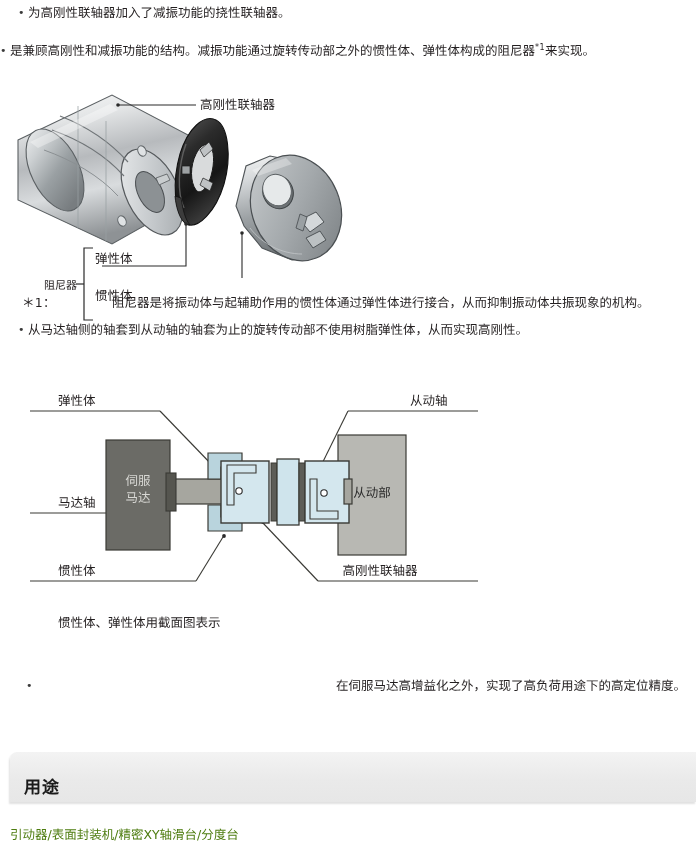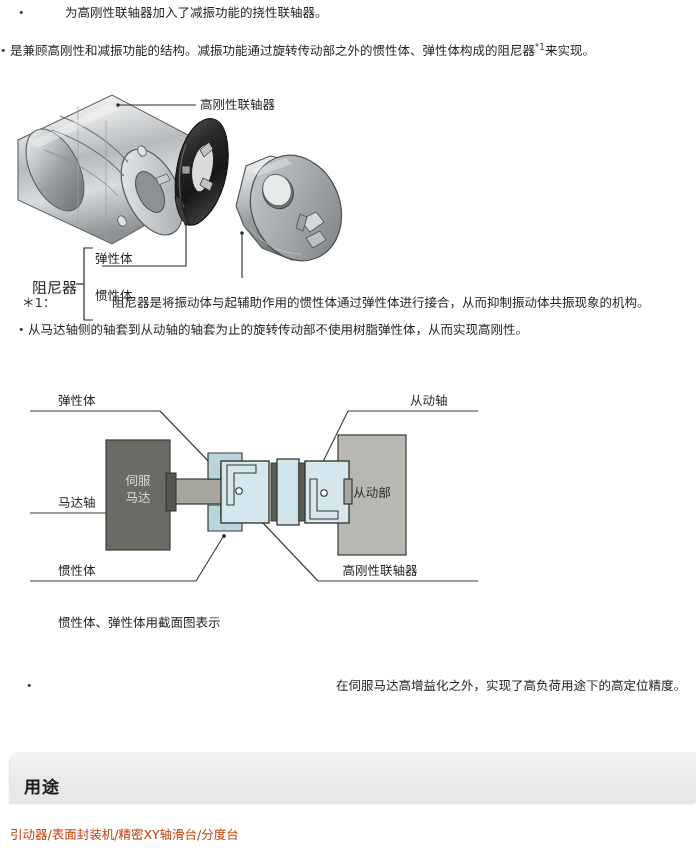--- a/index.html
+++ b/index.html
@@ -103,32 +103,32 @@
     font-size: 17px;
     font-weight: bold;
     color: #1b1b1b;
     letter-spacing: 1px;
   }
   #usage-body {
     position: absolute;
     left: 10px;
     top: 824px;
     font-size: 12.5px;
-    color: #c2410c;
+    color: #4d7c0f;
   }
 
   
   .lbl { font-family: "DejaVu Sans", "Liberation Sans", sans-serif; font-size: 12.5px; fill: #231f20; }
   .lbl-w { font-family: "DejaVu Sans", "Liberation Sans", sans-serif; font-size: 12.5px; fill: #d8d8d4; }
   .lbl-d { font-family: "DejaVu Sans", "Liberation Sans", sans-serif; font-size: 12.5px; fill: #2a2a2a; }
 </style>
 </head>
 <body>
 
-<div class="bullet-row" style="left:18px; top:4px; width:660px;gap:37px;">
+<div class="bullet-row" style="left:18px; top:4px; width:660px;">
   <span class="bullet-dot"></span>
   <span class="bullet-text">为高刚性联轴器加入了减振功能的挠性联轴器。</span>
 </div>
 
 <div class="bullet-row" style="left:0; top:42px; width:672px;">
   <span class="bullet-dot"></span>
   <span class="bullet-text"><span>是兼顾高刚性和减振功能的结构。减振功能通过旋转传动部之外的惯性体、弹性体构成的阻尼器</span><span class="sup-mark">*1</span><span>来实现。</span></span>
 </div>
 
 <div id="figure-exploded">
@@ -255,21 +255,21 @@
   </svg>
 </div>
 
 <div style="position:absolute; left:38px; top:244px; width:130px; height:84px;">
   <svg width="130" height="84" viewBox="0 0 130 84" xmlns="http://www.w3.org/2000/svg">
 
     <path d="M55,4 L46,4 L46,76 L55,76" fill="none" stroke="#2a2a2a" stroke-width="1.2"></path>
     <path d="M46,40 L38,40" fill="none" stroke="#2a2a2a" stroke-width="1.2"></path>
   </svg>
 </div>
-<div style="position:absolute; left:32px; top:276px; font-size:15px;">阻尼器</div>
+<div style="position:absolute; left:44px; top:276px; font-size:11px;">阻尼器</div>
 <div style="position:absolute; left:95px; top:248px; font-size:12.5px;">弹性体</div>
 <div style="position:absolute; left:95px; top:285px; font-size:12.5px;">惯性体</div>
 
 <div class="note-row" style="left:22px; top:294px; width:668px;">
   <span class="note-mark">＊1：</span>
   <span class="note-text">阻尼器是将振动体与起辅助作用的惯性体通过弹性体进行接合，从而抑制振动体共振现象的机构。</span>
 </div>
 
 <div class="bullet-row" style="left:18px; top:321px; width:660px;">
   <span class="bullet-dot"></span>

